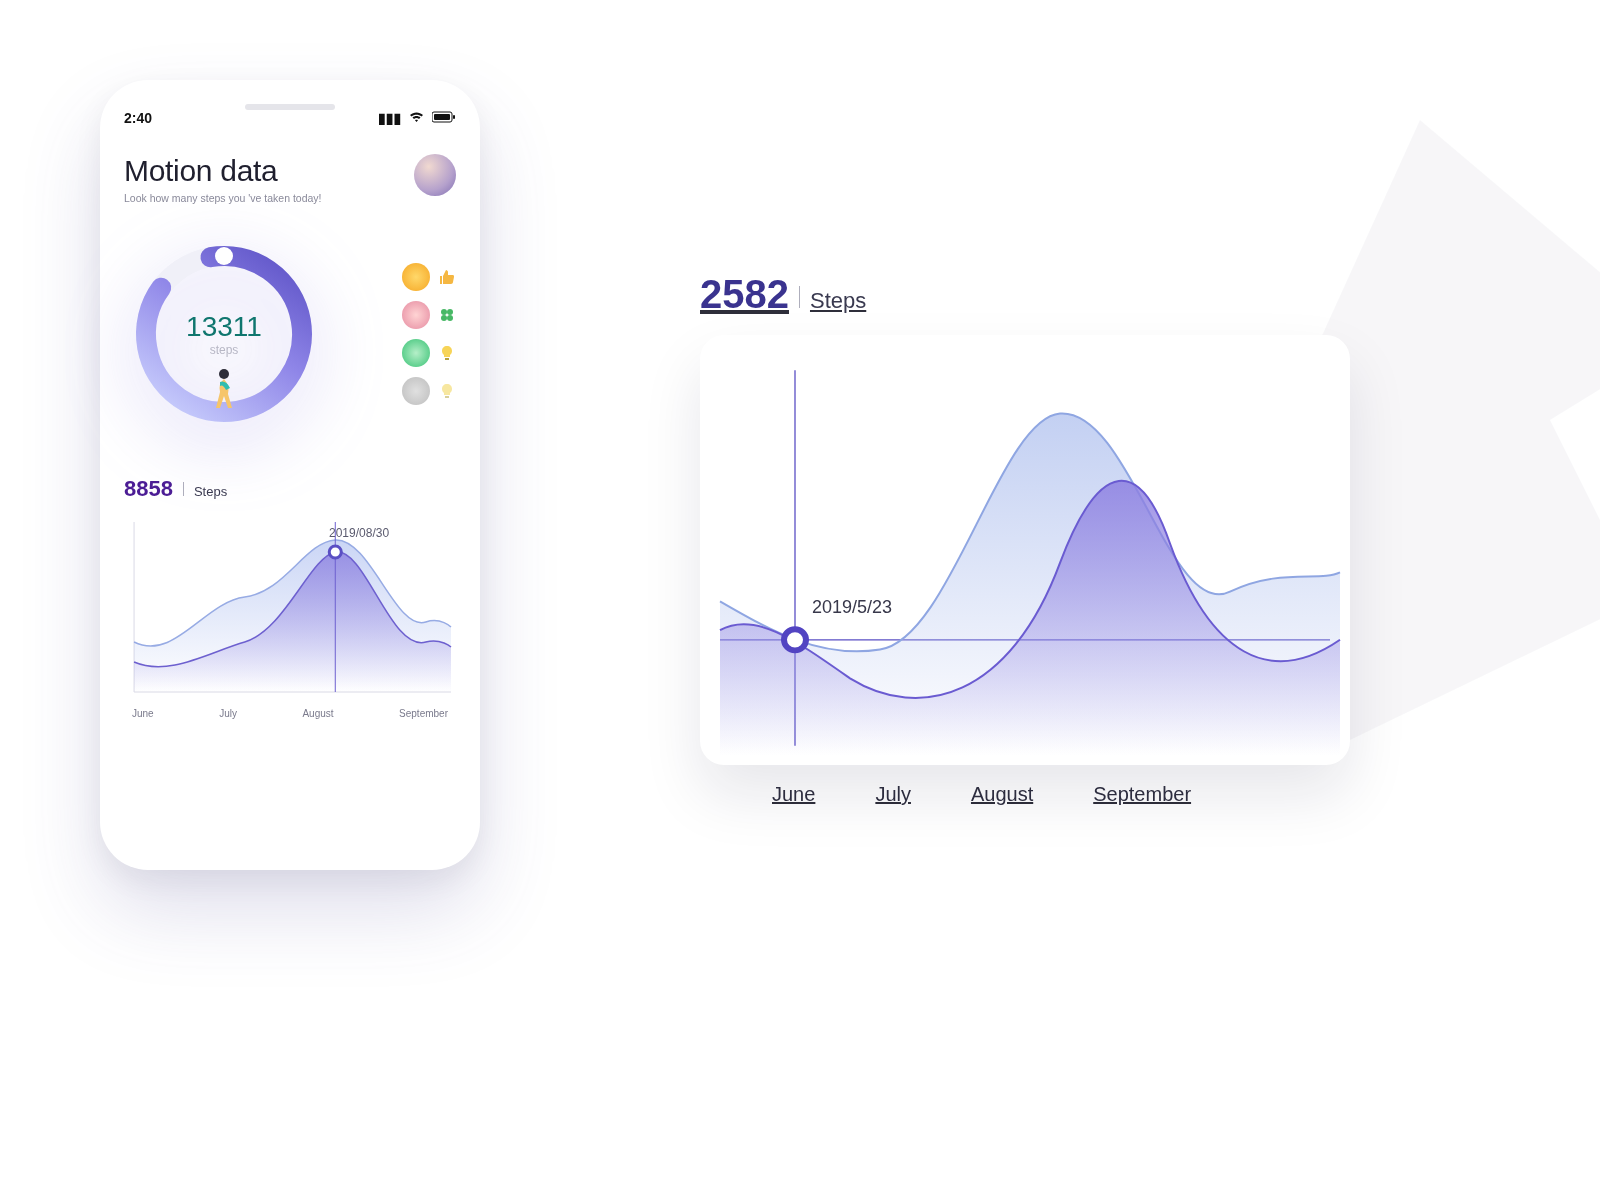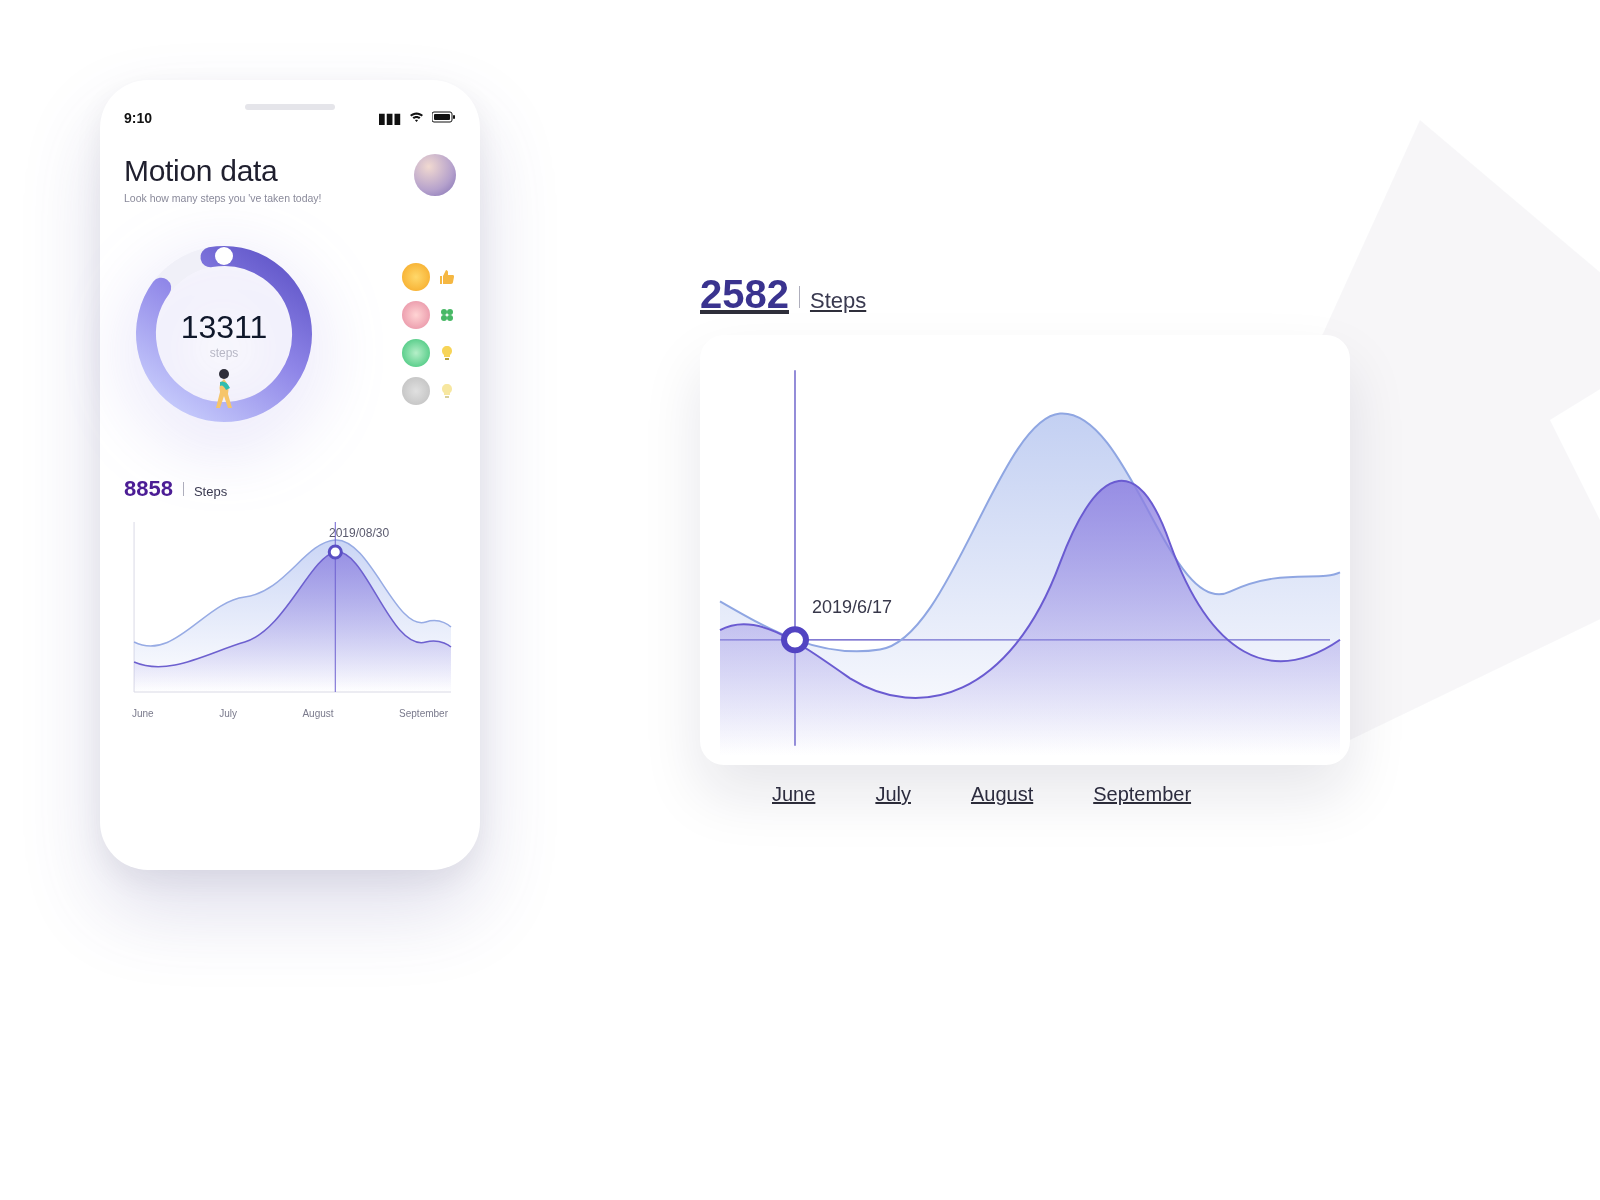--- a/index.html
+++ b/index.html
@@ -59,21 +59,21 @@
   }
   .ring-wrap {
     position:relative; width:200px; height:200px;
     filter: drop-shadow(0 18px 34px rgba(120,105,220,0.35));
   }
   .ring-wrap svg { width:100%; height:100%; }
   .ring-center {
     position:absolute; inset:0; display:flex; flex-direction:column;
     align-items:center; justify-content:center;
   }
-  .ring-center .big { font-size:32px; font-weight:500; color:#0f172a; }
+  .ring-center .big { font-size:28px; font-weight:500; color:#0f766e; }
   .ring-center .lab { font-size:12px; color:#b7b7c5; }
   .walker {
     position:absolute; bottom:22px; left:50%; transform:translateX(-50%);
     width:36px; height:44px;
   }
   .friends { display:flex; flex-direction:column; gap:10px; margin-left:auto; }
   .friend-row { display:flex; align-items:center; gap:8px; }
   .friend-avatar { width:28px; height:28px; border-radius:50%; }
   .fa1{background:radial-gradient(circle,#ffd86a,#f5a623);}
   .fa2{background:radial-gradient(circle,#ffd4d4,#e58aa0);}
@@ -137,21 +137,21 @@
 
 <div class="bg-deco">
   <svg viewBox="0 0 600 700">
       <path d="M300 40 L560 260 L430 340 L520 520 L230 660 L90 380 L200 260 Z" fill="#e9e8ed"></path>
     </svg>
 </div>
 
 <div class="phone">
   <div class="notch"></div>
   <div class="statusbar">
-    <span>9:10</span>
+    <span>2:40</span>
     <span class="status-right">
       <span>▮▮▮</span>
       <span>
         <svg width="15" height="12" viewBox="0 0 15 12">
             <path d="M7.5 11 L9 9.2 C8.2 8.6 6.8 8.6 6 9.2 Z M3.5 6.5 C5.8 4.5 9.2 4.5 11.5 6.5 L10 8 C8.6 6.8 6.4 6.8 5 8 Z M1 4 C4.6 0.6 10.4 0.6 14 4 L12.5 5.5 C9.8 3 5.2 3 2.5 5.5 Z" fill="#111"></path>
           </svg>
       </span>
       <span>
         <svg width="24" height="12" viewBox="0 0 24 12">
             <rect x="0" y="1" width="20" height="10" rx="2" fill="none" stroke="#111" stroke-width="1"></rect>
@@ -296,21 +296,21 @@
       <line x1="20" y1="300" x2="630" y2="300" stroke="#5a4fc4" stroke-width="1.3"></line>
 
       <path d="M20 260 C 70 290, 120 320, 180 310 C 250 300, 300 70, 360 65 C 430 60, 470 280, 530 250 C 580 225, 620 240, 640 230 L640 420 L20 420 Z" fill="url(#GA)"></path>
       <path d="M20 260 C 70 290, 120 320, 180 310 C 250 300, 300 70, 360 65 C 430 60, 470 280, 530 250 C 580 225, 620 240, 640 230" fill="none" stroke="#8fa6e2" stroke-width="2"></path>
 
       <path d="M20 290 C 55 270, 95 300, 150 340 C 220 385, 310 360, 360 220 C 400 110, 440 110, 470 200 C 510 315, 570 350, 640 300 L640 420 L20 420 Z" fill="url(#GB)"></path>
       <path d="M20 290 C 55 270, 95 300, 150 340 C 220 385, 310 360, 360 220 C 400 110, 440 110, 470 200 C 510 315, 570 350, 640 300" fill="none" stroke="#6a5bd1" stroke-width="2"></path>
 
       <circle cx="95" cy="300" r="11" fill="#fff" stroke="#5244c2" stroke-width="6"></circle>
     </svg>
-    <div class="annot" style="left:112px; top:262px;">2019/6/17</div>
+    <div class="annot" style="left:112px; top:262px;">2019/5/23</div>
   </div>
 
   <div class="xaxis-large">
     <span>June</span>
     <span>July</span>
     <span>August</span>
     <span>September</span>
   </div>
 </div>
 

